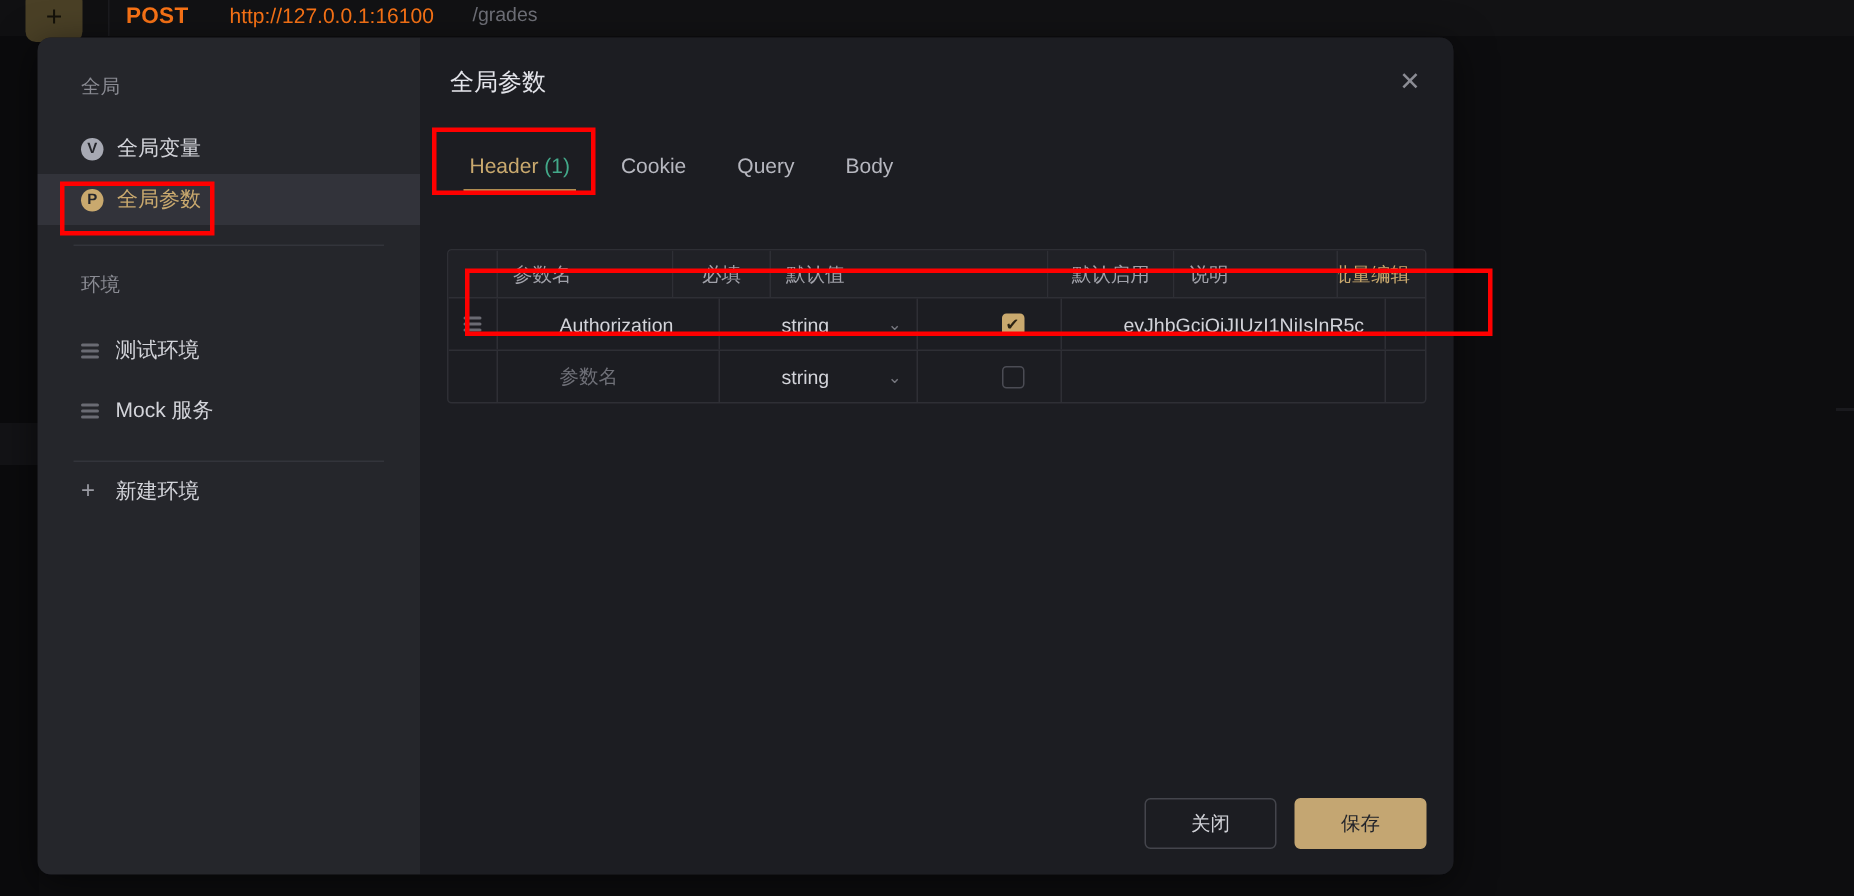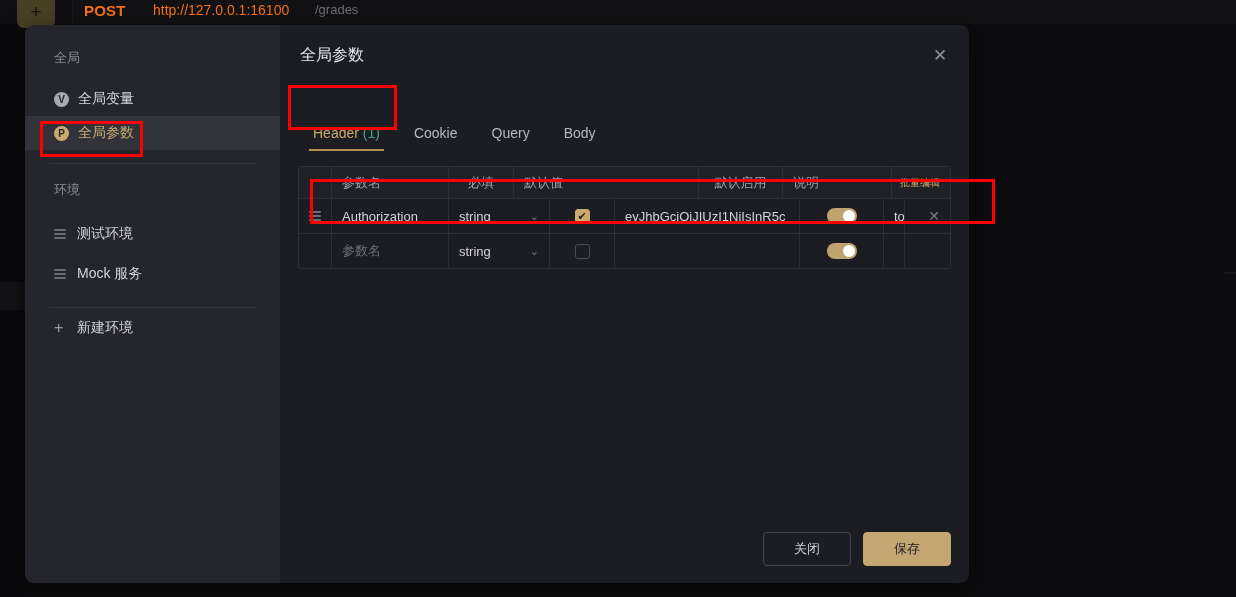--- a/index.html
+++ b/index.html
@@ -141,21 +141,21 @@
   }
   #modal-close {
     position: absolute; right: 18px; top: 19px;
     width: 22px; height: 22px;
     display: flex; align-items: center; justify-content: center;
     color: #8b8c94; font-size: 17px; cursor: pointer;
   }
 
   
   #tabs {
-    position: absolute; left: 16px; top: 100px;
+    position: absolute; left: 16px; top: 77px;
     display: flex; align-items: flex-end; gap: 0;
   }
   .tab {
     font-size: 14px; color: #b6b7bf;
     padding: 0 17px 10px 17px;
     cursor: pointer; position: relative;
   }
   .tab.active { color: #c9a96e; }
   .tab.active .count { color: #43a98a; }
   .tab.active::after {
@@ -175,42 +175,42 @@
   #annot-row   { left: 310px; top: 179px; width: 685px; height: 45px; }
 
   
   #param-table {
     position: absolute; left: 18px; top: 141px; right: 18px;
     border: 1px solid #2e2f35;
     border-radius: 3px;
     overflow: hidden;
   }
   .trow { display: flex; height: 35px; align-items: stretch; }
-  .trow + .trow { border-top: 1px solid #2e2f35; }
+  .trow + .trow { border-top: 1px solid #2e2f35; gap: 31px; }
   .tcell {
     display: flex; align-items: center;
     font-size: 13px; color: #d3d4da;
     padding: 0 10px;
     border-right: 1px solid #2e2f35;
     overflow: hidden; white-space: nowrap;
   }
   .tcell:last-child { border-right: none; }
   .c-grip  { flex: 0 0 33px; justify-content: center; padding: 0; }
   .c-name  { flex: 0 0 117px; }
   .c-type  { flex: 0 0 101px; justify-content: space-between; }
   .c-req   { flex: 0 0 65px; justify-content: center; }
   .c-val   { flex: 0 0 185px; }
   .c-en    { flex: 0 0 84px; justify-content: center; }
   .c-desc  { flex: 1 1 auto; }
   .c-act   { flex: 0 0 58px; justify-content: center; border-right: none; }
 
   .hdr .tcell { color: #a0a1a9; background: #202126; }
   .hdr { height: 31px; }
   .hdr .c-act { justify-content: flex-end; }
-  #bulk-edit { color: #c9a96e; font-size: 10px; cursor: pointer; }
+  #bulk-edit { color: #c9a96e; font-size: 13px; cursor: pointer; }
 
   .muted { color: #6f7078; }
   .chev { color: #76777f; font-size: 11px; }
 
   .cbox {
     width: 15px; height: 15px; border-radius: 3px;
     border: 1px solid #4b4c54;
     display: flex; align-items: center; justify-content: center;
   }
   .cbox.on { background: #c9a96e; border-color: #c9a96e; color: #2b2415; font-size: 11px; font-weight: bold; }

